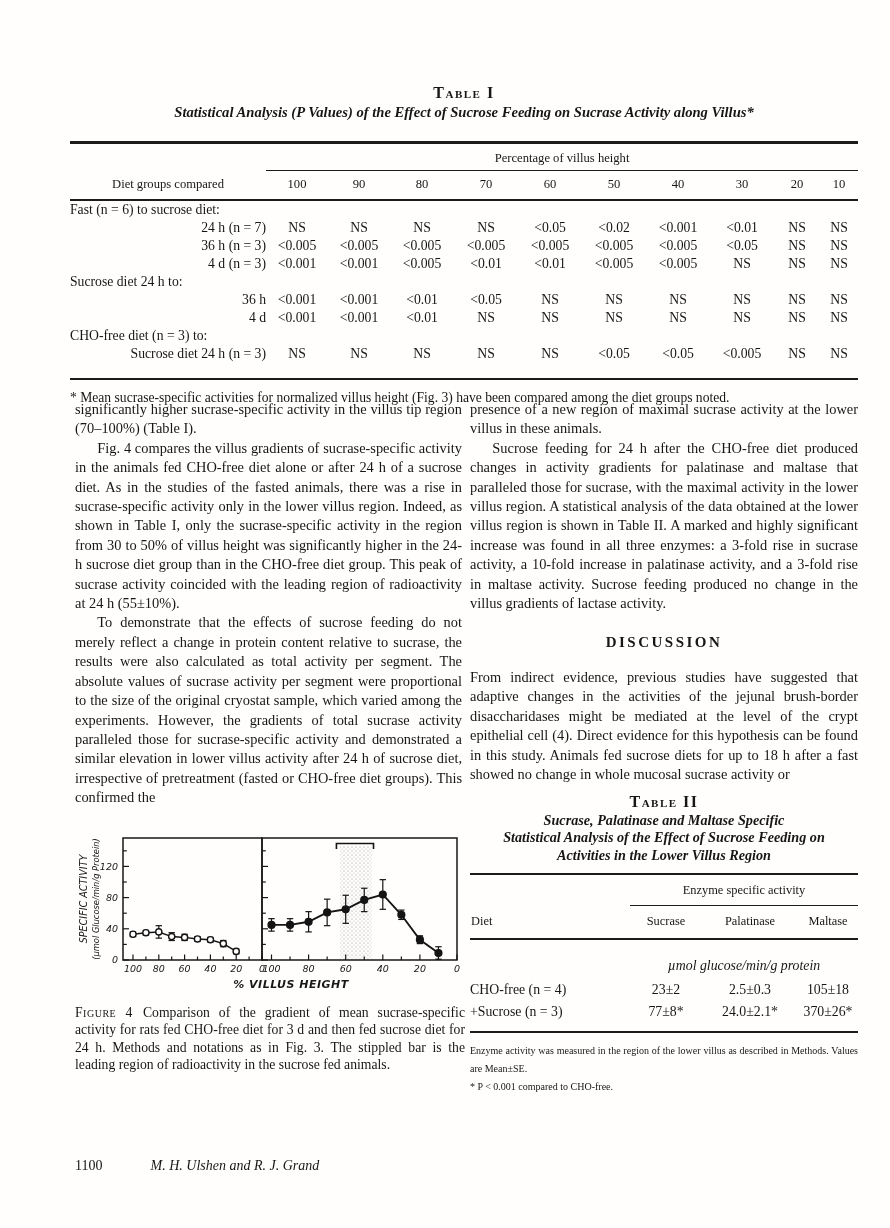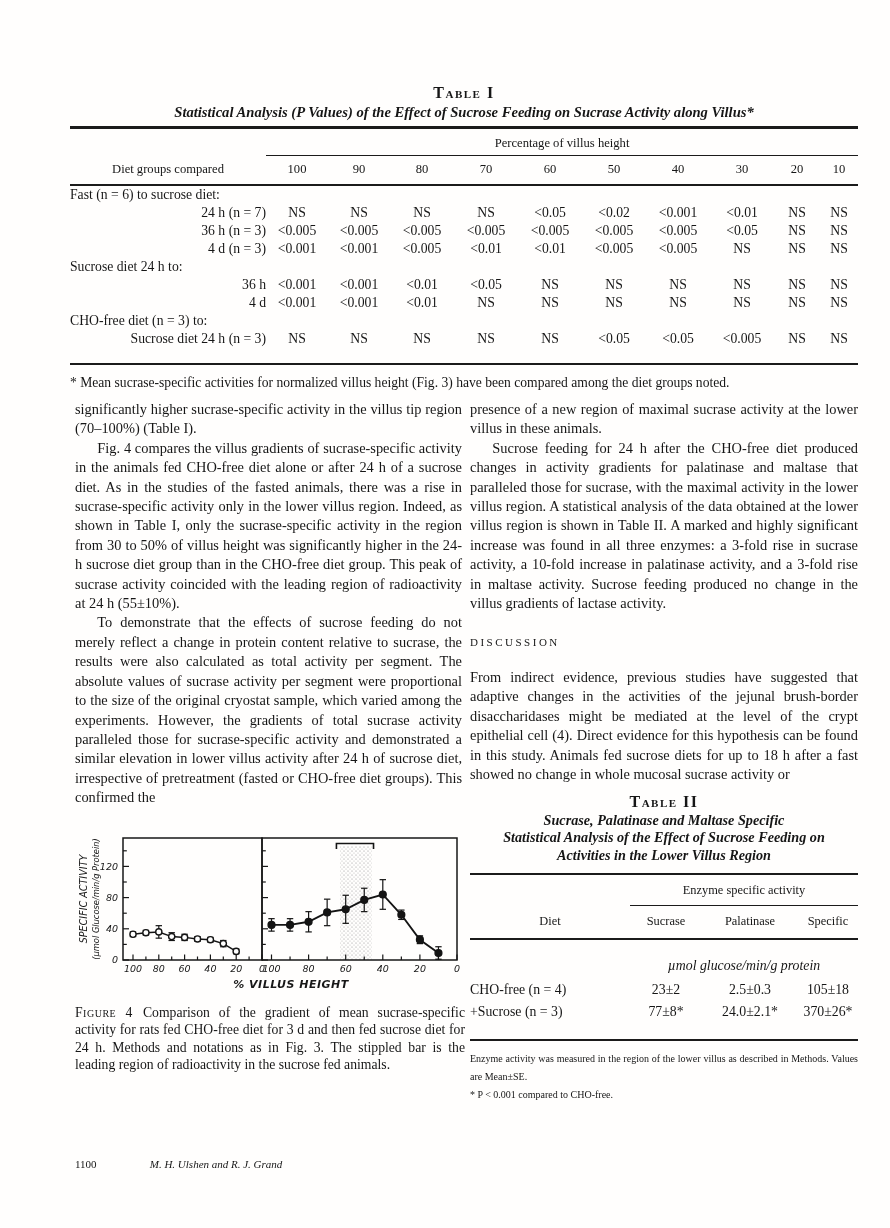--- a/index.html
+++ b/index.html
@@ -2,21 +2,21 @@
 <html><head>
 <meta charset="utf-8">
 <style>
   html,body{margin:0;padding:0;background:#ffffff;}
   .page{position:relative;width:890px;height:1228px;background:#fffefd;color:#161616;
         font-family:"Liberation Serif","DejaVu Serif",serif;overflow:hidden;}
 
   
   .tableI{position:absolute;left:70px;top:84px;width:788px;}
   .tbl-label{text-align:center;font-variant:small-caps;font-size:16px;letter-spacing:1.5px;font-weight:600;}
-  .tbl-title{text-align:center;font-style:italic;font-weight:bold;font-size:14.6px;margin-top:2px;margin-bottom:5px;}
+  .tbl-title{text-align:center;font-style:italic;font-weight:bold;font-size:14.6px;margin-top:2px;margin-bottom:20px;}
   table.t1{width:100%;border-collapse:collapse;table-layout:fixed;
            border-top:3px solid #1b1b1b;border-bottom:2.6px solid #1b1b1b;}
   .t1 thead{border-bottom:2.2px solid #1b1b1b;}
   .t1 th{font-weight:normal;font-size:12.6px;margin-top:39px;}
   .t1-diet-head{text-align:center;vertical-align:bottom;padding-bottom:7px;font-size:12.6px;}
   .t1-span{border-bottom:1.6px solid #1b1b1b;padding:7px 0 4px;text-align:center;}
   .t1-cols th{padding:6px 0 7px;text-align:center;}
   .t1 tbody td{font-size:13.7px;padding:1px 0;}
   .t1 tbody tr:first-child td{}
   .t1 tbody tr:last-child td{padding-bottom:16px;}
@@ -24,53 +24,53 @@
   .t1 td.sub{text-align:right;padding-left:15px;}
   .t1 td.val{text-align:center;}
   .t1-foot{font-size:13.6px;margin:10px 0 0 0;}
 
   
   .col{position:absolute;top:400px;font-size:14.4px;line-height:19.4px;text-align:justify;}
   .col-left{left:75px;width:387px;}
   .col-right{left:470px;width:388px;}
   .body-p{margin:0;}
   .body-p.indent{text-indent:1.55em;}
-  .discussion{font-weight:normal;font-size:11px;letter-spacing:2.5px;
+  .discussion{text-align:center;font-weight:bold;font-size:15px;letter-spacing:2.5px;
               margin:20px 0 15px 0;font-variant:small-caps;text-transform:uppercase;}
 
   
   figure.fig4{margin:10px 0 0 0;padding:0;width:390px;}
   #fig4-svg{display:block;}
   .tick{font:italic 9.5px "DejaVu Sans",sans-serif;fill:#181818;}
   .ylab{font:italic 9.6px "DejaVu Sans",sans-serif;fill:#181818;}
   .ylab2{font:italic 8.3px "DejaVu Sans",sans-serif;fill:#181818;}
   .xlab{font:italic bold 11px "DejaVu Sans",sans-serif;fill:#181818;letter-spacing:.5px;}
   figcaption{font-size:13.7px;line-height:17.6px;text-align:justify;margin-top:6px;}
   .fig-label{font-variant:small-caps;letter-spacing:.5px;margin-right:10px;}
 
   
   .tableII{margin-top:8px;}
   .tbl-title2{text-align:center;font-style:italic;font-weight:bold;font-size:14.2px;line-height:17.5px;}
   table.t2{width:100%;border-collapse:collapse;table-layout:fixed;margin-top:9px;
            border-top:2.4px solid #1b1b1b;border-bottom:2.4px solid #1b1b1b;}
   .t2 thead{border-bottom:2px solid #1b1b1b;}
   .t2 th{font-weight:normal;font-size:12.4px;}
-  .t2-diet{text-align:center;vertical-align:bottom;padding-bottom:7px;}
+  .t2-diet{vertical-align:bottom;padding-bottom:7px;}
   .t2-span{border-bottom:1.5px solid #1b1b1b;padding:6px 0 4px;text-align:center;}
   .t2-cols th{padding:6px 0 7px;text-align:center;}
   .t2 tbody td{font-size:13.8px;padding:1px 0;}
   .t2-unit td{font-style:italic;font-size:12.6px;text-align:center;padding:16px 0 4px !important;}
   .t2 td.diet{text-align:left;}
   .t2 td.val{text-align:center;}
-  .t2 tbody tr:last-child td{padding-bottom:18px;margin-left:32px;}
+  .t2 tbody tr:last-child td{padding-bottom:10px;margin-left:32px;}
   .t2-foot{font-size:10px;line-height:17.8px;margin:9px 0 0 0;text-align:justify;}
   .t2-foot + .t2-foot{margin-top:0;}
 
   
-  .footer{position:absolute;left:75px;top:1158px;font-size:11px;}
+  .footer{position:absolute;left:75px;top:1158px;font-size:14px;}
   .footer .pageno{display:inline-block;width:72px;}
   .footer .authors{font-style:italic;}
 </style>
 </head>
 <body>
 
 <div class="page">
 
   <section class="tableI">
     <div class="tbl-label">Table I</div>
@@ -382,21 +382,21 @@
             <col style="width:60px">
         </colgroup>
         <thead>
           <tr>
             <th class="t2-diet" rowspan="2">Diet</th>
             <th class="t2-span" colspan="3">Enzyme specific activity</th>
           </tr>
           <tr class="t2-cols" id="t2-cols">
               <th>Sucrase</th>
               <th>Palatinase</th>
-              <th>Specific</th>
+              <th>Maltase</th>
             </tr>
         </thead>
         <tbody id="t2-body">
           <tr class="t2-unit">
             <td></td>
             <td colspan="3">µmol glucose/min/g protein</td>
           </tr>
         <tr>
               <td class="diet">CHO-free (n = 4)</td>
               <td class="val">23±2</td>

